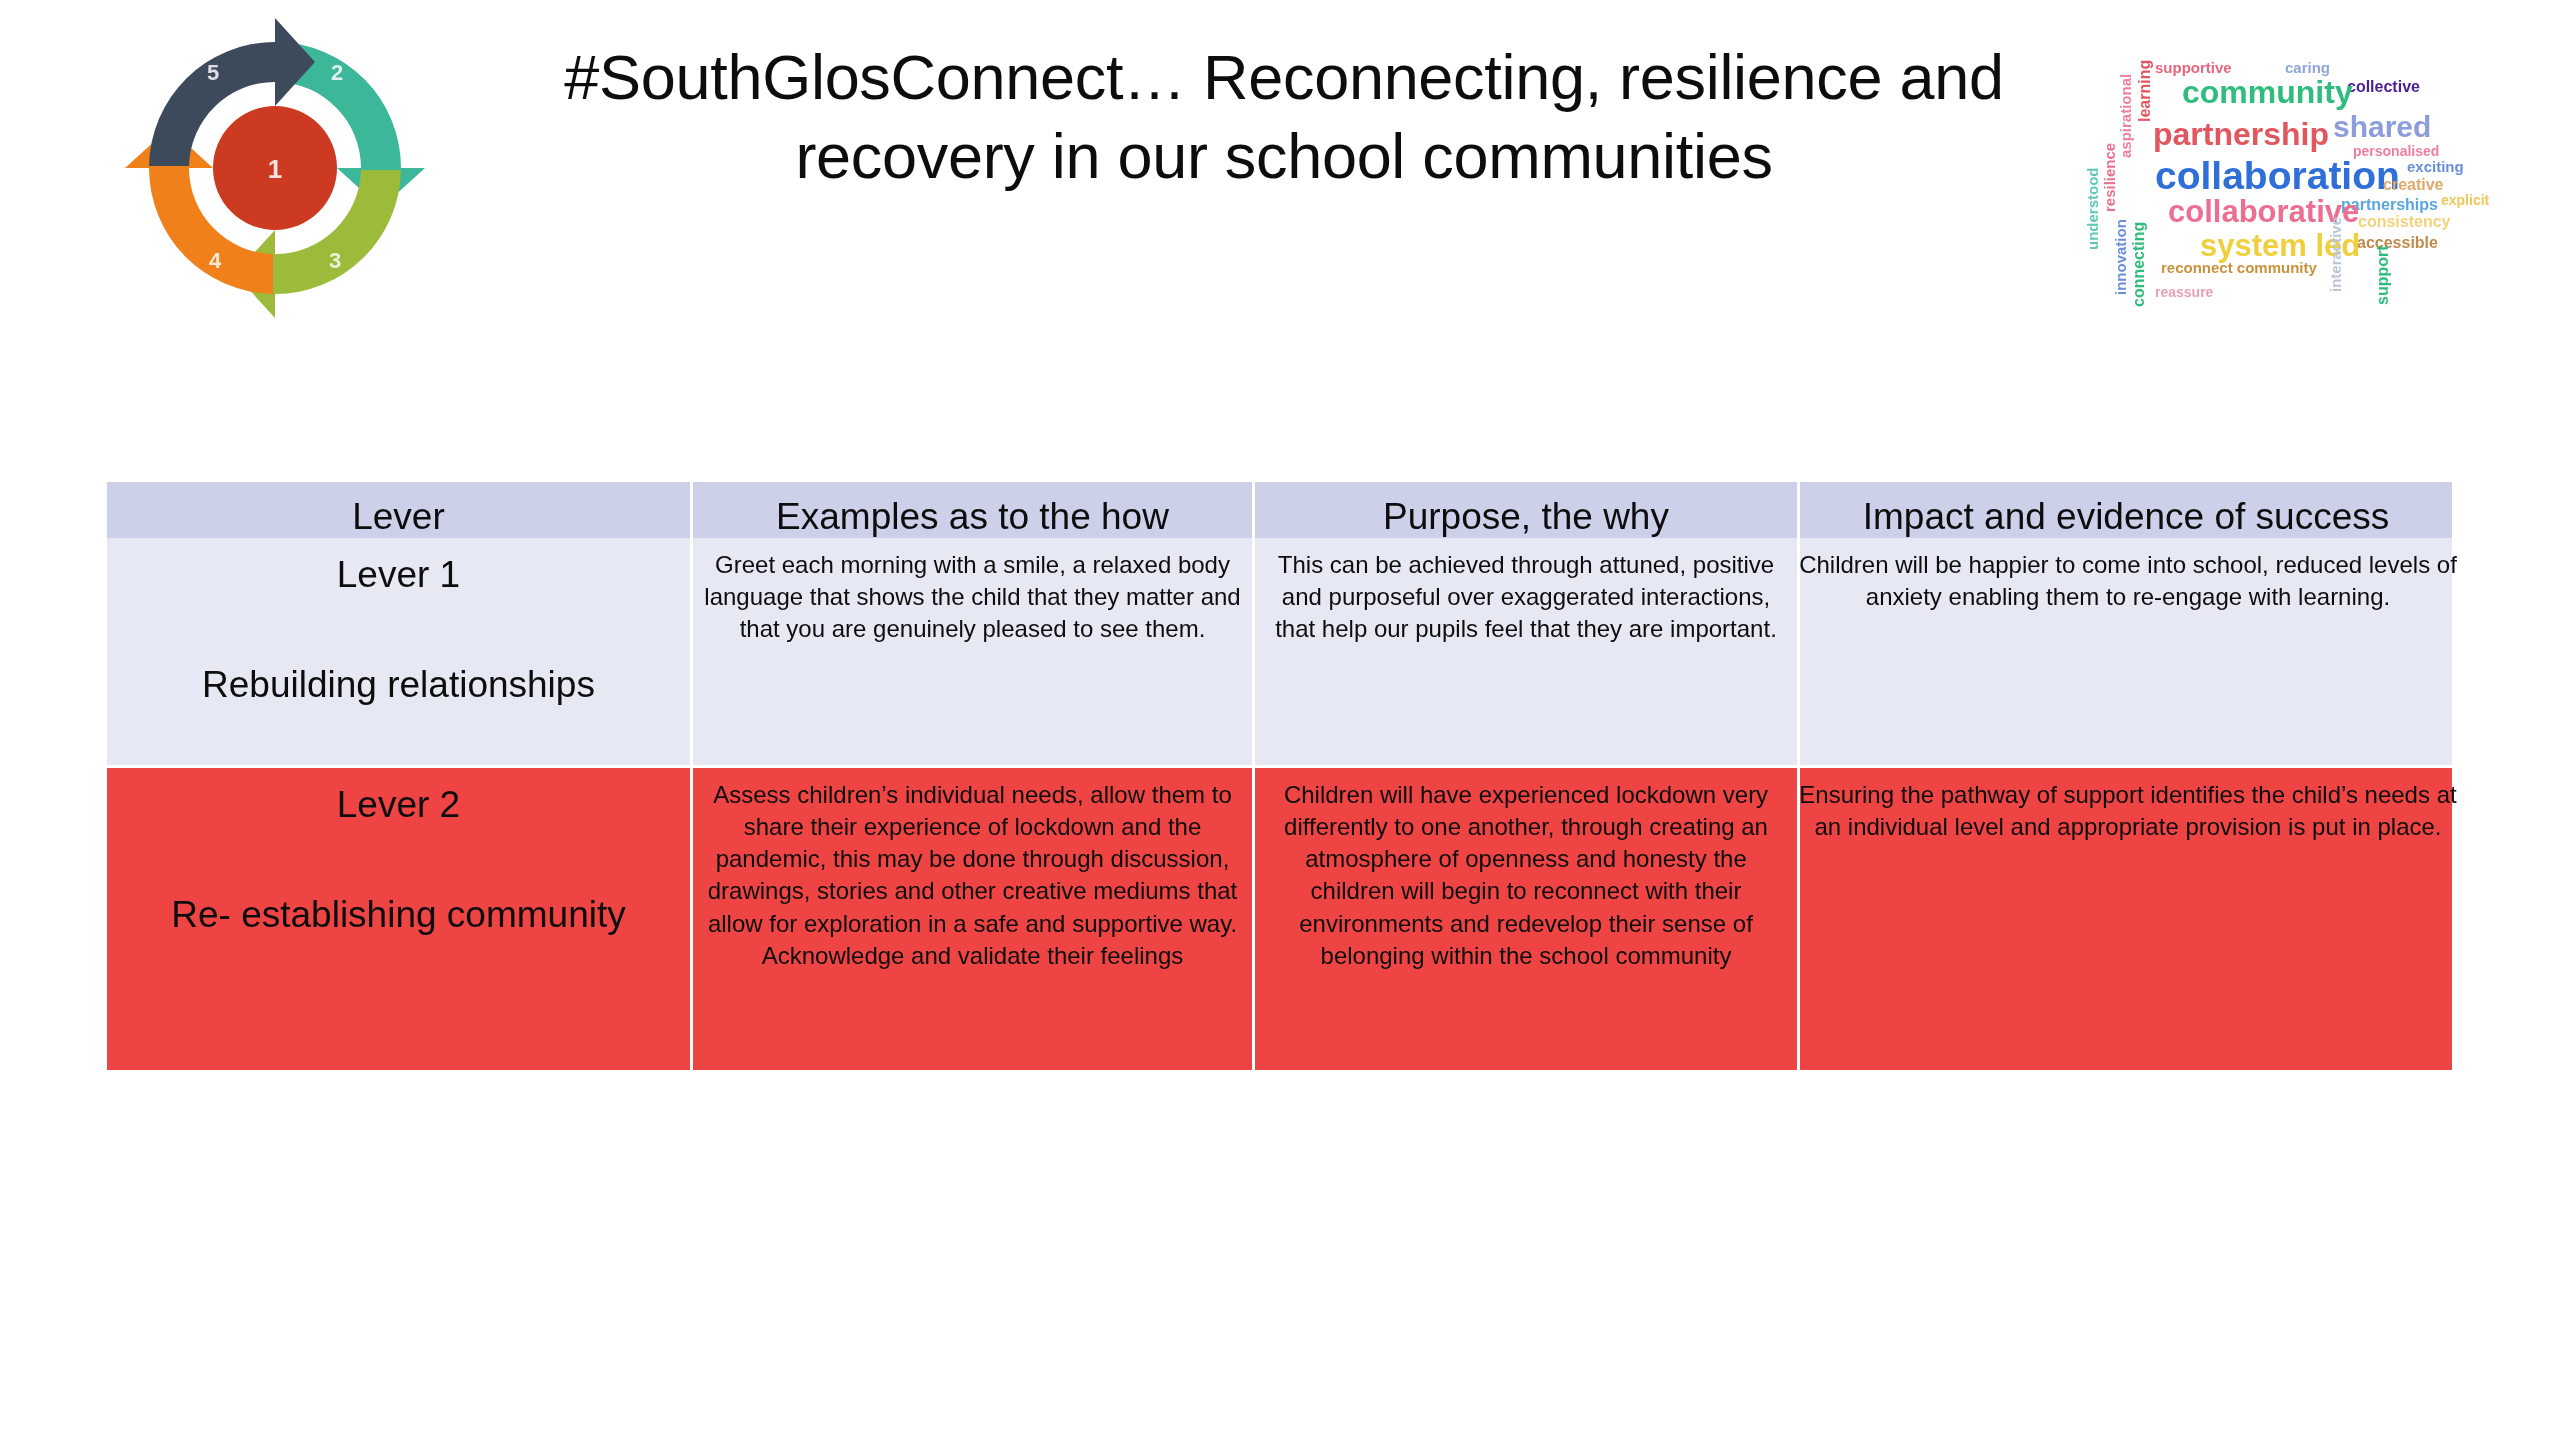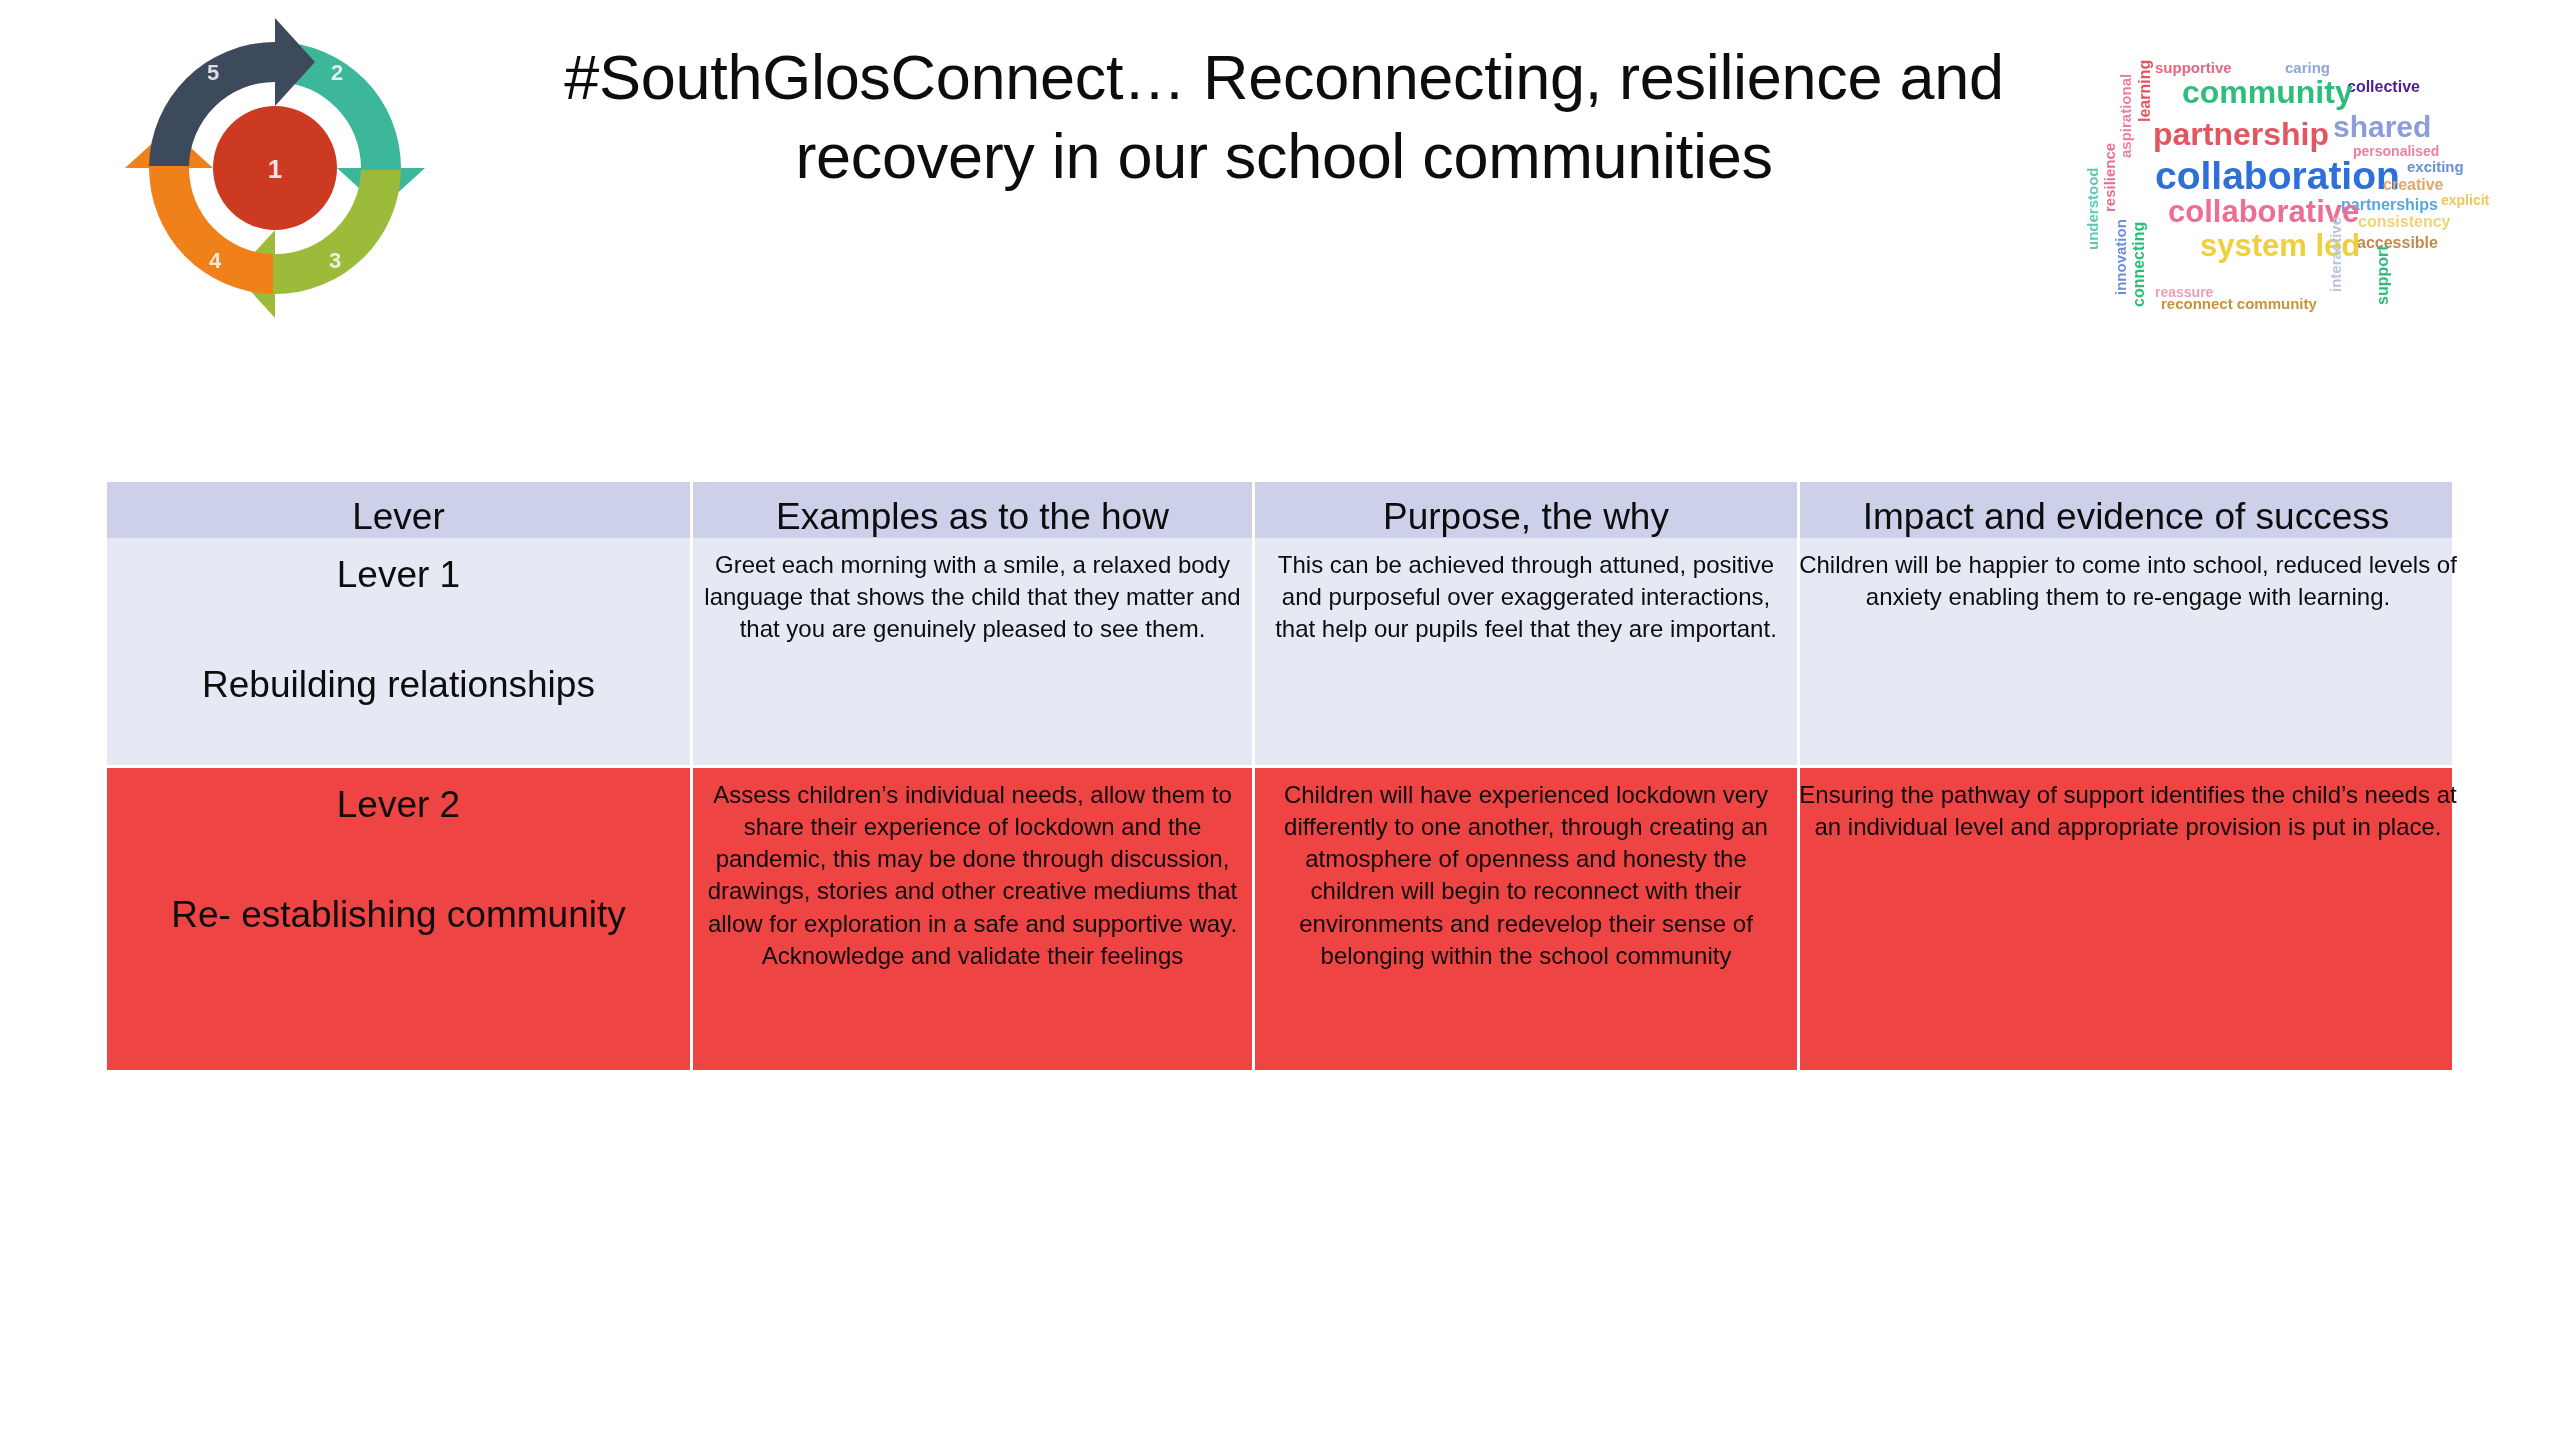--- a/index.html
+++ b/index.html
@@ -184,21 +184,21 @@
       <span style="left: 268px; top: 92px; font-size: 14px; color: rgb(239, 127, 160);">personalised</span>
       <span style="left: 322px; top: 107px; font-size: 15px; color: rgb(106, 143, 214);">exciting</span>
       <span style="left: 70px; top: 104px; font-size: 39px; color: rgb(46, 111, 216);">collaboration</span>
       <span style="left: 298px; top: 125px; font-size: 16px; color: rgb(224, 168, 106);">creative</span>
       <span style="left: 256px; top: 145px; font-size: 16px; color: rgb(88, 167, 222);">partnerships</span>
       <span style="left: 356px; top: 141px; font-size: 14px; color: rgb(242, 199, 90);">explicit</span>
       <span style="left: 83px; top: 144px; font-size: 31px; color: rgb(236, 111, 146);">collaborative</span>
       <span style="left: 273px; top: 162px; font-size: 16px; color: rgb(242, 211, 122);">consistency</span>
       <span style="left: 272px; top: 183px; font-size: 16px; color: rgb(192, 138, 76);">accessible</span>
       <span style="left: 115px; top: 178px; font-size: 31px; color: rgb(240, 207, 60);">system led</span>
-      <span style="left: 76px; top: 208px; font-size: 15px; color: rgb(200, 147, 60); margin-top: 36px;">reconnect community</span>
+      <span style="left: 76px; top: 208px; font-size: 15px; color: rgb(200, 147, 60);">reconnect community</span>
       <span style="left: 70px; top: 233px; font-size: 14px; color: rgb(232, 160, 180);">reassure</span>
       <span style="left: 52px; top: 70px; font-size: 16px; color: rgb(226, 87, 95); transform: rotate(-90deg);">learning</span>
       <span style="left: 33px; top: 106px; font-size: 15px; color: rgb(239, 127, 160); transform: rotate(-90deg);">aspirational</span>
       <span style="left: 17px; top: 160px; font-size: 15px; color: rgb(236, 111, 146); transform: rotate(-90deg);">resilience</span>
       <span style="left: 0px; top: 198px; font-size: 15px; color: rgb(95, 200, 180); transform: rotate(-90deg);">understood</span>
       <span style="left: 28px; top: 243px; font-size: 15px; color: rgb(106, 143, 214); transform: rotate(-90deg);">innovation</span>
       <span style="left: 46px; top: 255px; font-size: 16px; color: rgb(47, 189, 126); transform: rotate(-90deg);">connecting</span>
       <span style="left: 243px; top: 240px; font-size: 15px; color: rgb(185, 196, 216); transform: rotate(-90deg);">interactive</span>
       <span style="left: 290px; top: 253px; font-size: 16px; color: rgb(47, 189, 126); transform: rotate(-90deg);">support</span>
     </div>

